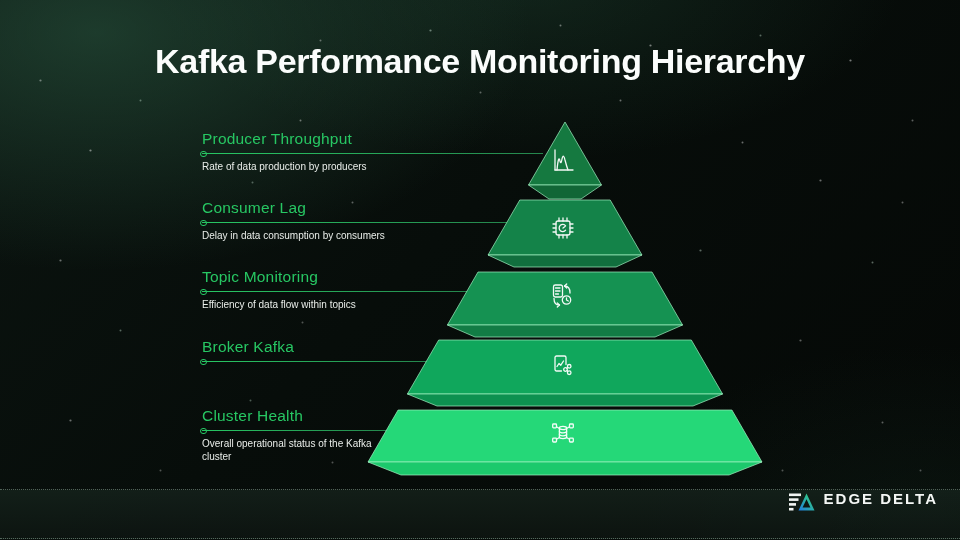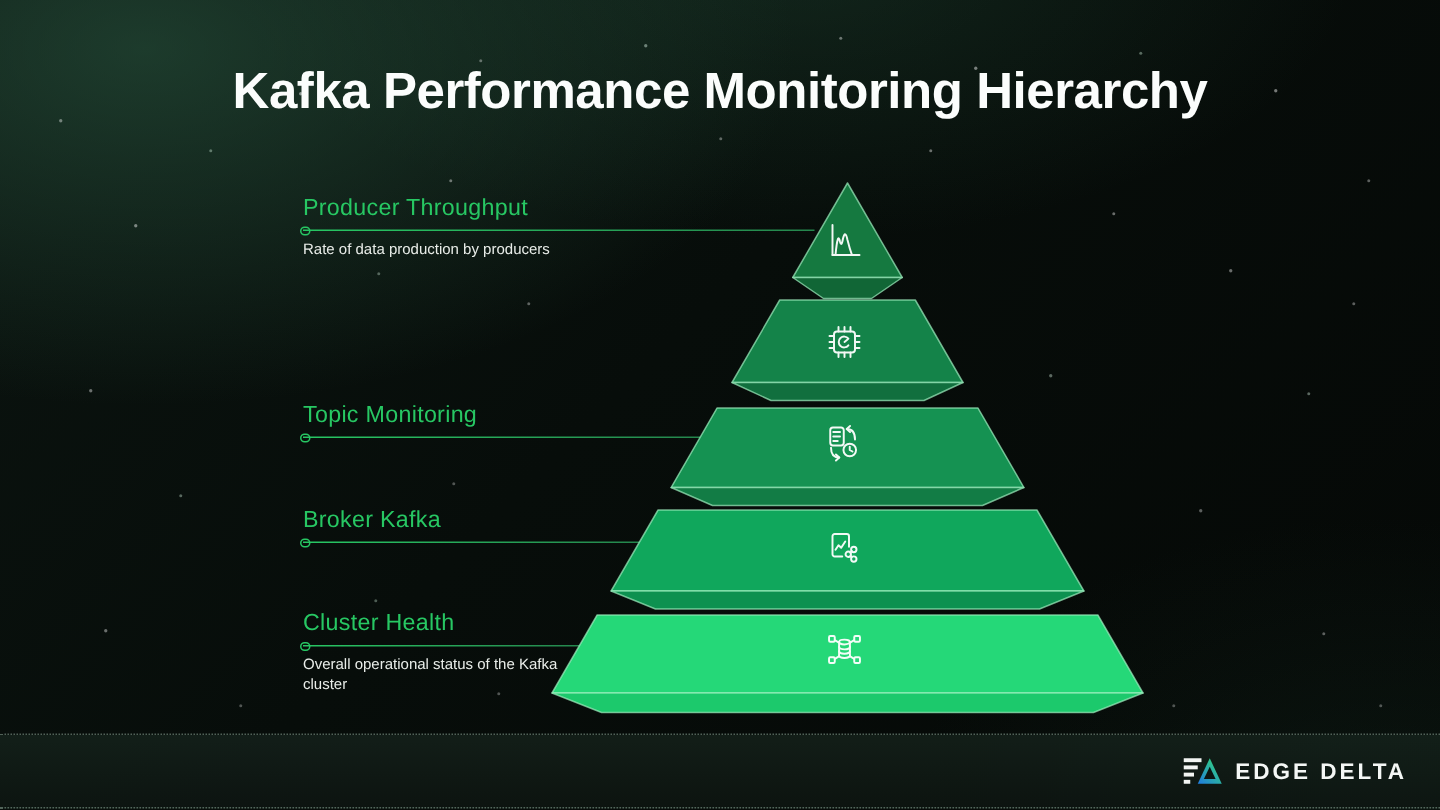--- a/index.html
+++ b/index.html
@@ -46,39 +46,45 @@
   .lb4 .connector{width:225px}.lb5 .connector{width:186px}
   .label-desc{margin-top:6px; font-size:10px; line-height:1.32; color:var(--text,#e9ede9);}
   .lb1 .label-desc{max-width:175px}.lb2 .label-desc{max-width:185px}.lb3 .label-desc{max-width:160px}
   .lb4 .label-desc{max-width:205px}.lb5 .label-desc{max-width:172px}
   svg.pyramid{position:absolute; left:0; top:0;}
   .tier{stroke:#9ff0c0; stroke-opacity:.7; stroke-width:1; stroke-linejoin:round;}
   .tier-icon{stroke:#ffffff; stroke-width:1.3; fill:none; stroke-linecap:round; stroke-linejoin:round; opacity:.95;}
   .footer{position:absolute; left:0; right:0; top:489px; height:48px;
     border-top:1px dotted rgba(150,175,160,.5); border-bottom:1px dotted rgba(150,175,160,.5);
     background:linear-gradient(180deg, rgba(22,36,29,.75), rgba(14,22,18,.75));}
-  .brand{position:absolute; right:22px; top:0; height:100%; display:flex; align-items:center; gap:9px;}
+  .brand{position:absolute; right:22px; top:0; height:100%; display:flex; gap:9px;}
   .brand-name{color:#f4f7f5; font-size:15px; font-weight:700; letter-spacing:2px;}
 </style>
 </head>
 <body>
 
 <div class="canvas">
   <div class="stars"></div>
 
   <h1 class="title">Kafka Performance Monitoring Hierarchy</h1>
 
   <div class="label-block lb1">
     <div class="label-name">Producer Throughput</div>
     <div class="connector"></div>
     <div class="label-desc">Rate of data production by producers</div>
   </div>
+  <div class="label-block lb2">
+    <div class="label-name">Consumer Lag</div>
+    <div class="connector"></div>
+    <div class="label-desc">Delay in data consumption by consumers</div>
+  </div>
   <div class="label-block lb3">
     <div class="label-name">Topic Monitoring</div>
     <div class="connector"></div>
+    <div class="label-desc">Efficiency of data flow within topics</div>
   </div>
   <div class="label-block lb4">
     <div class="label-name">Broker Kafka</div>
     <div class="connector"></div>
   </div>
   <div class="label-block lb5">
     <div class="label-name">Cluster Health</div>
     <div class="connector"></div>
     <div class="label-desc">Overall operational status of the Kafka cluster</div>
   </div>

